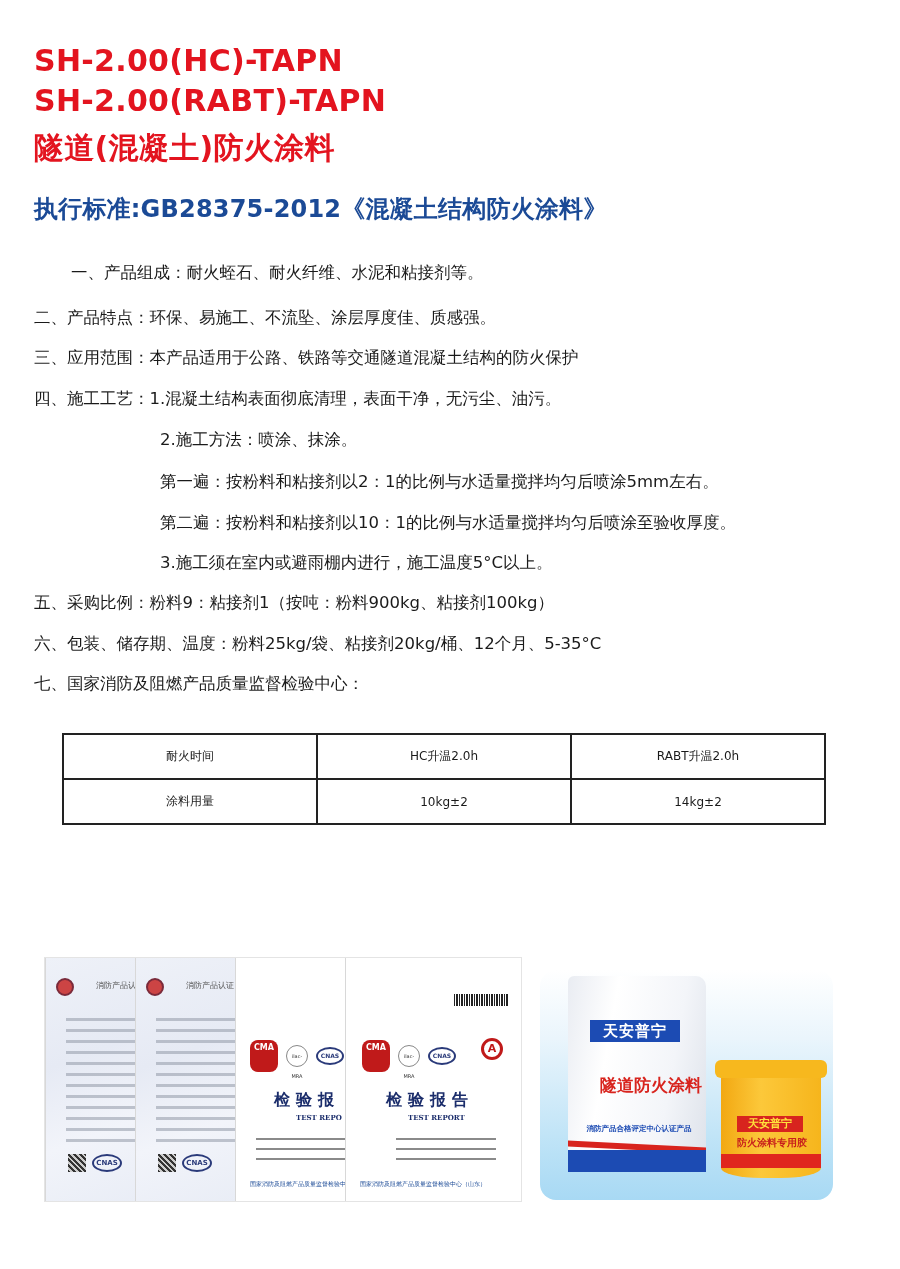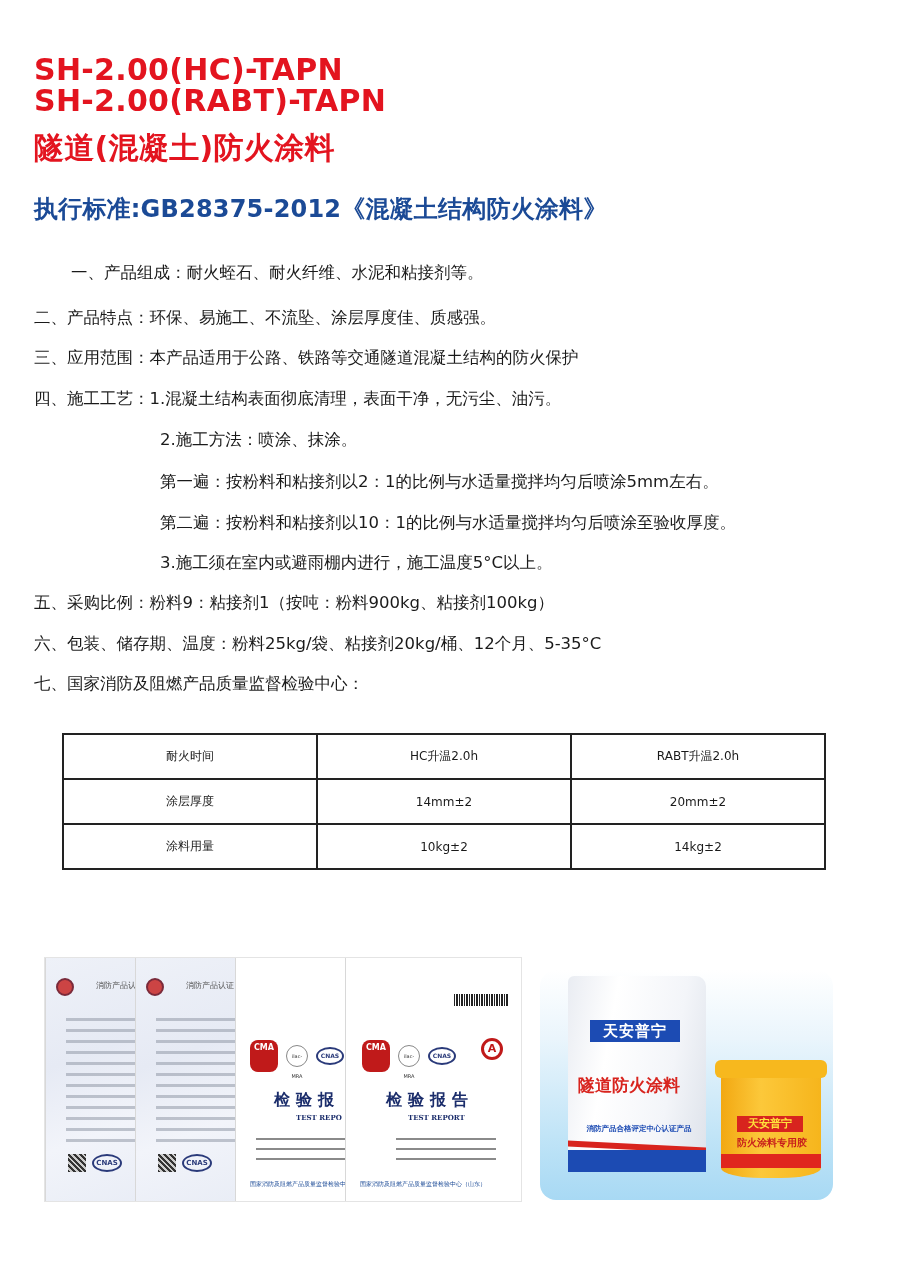--- a/index.html
+++ b/index.html
@@ -1,20 +1,20 @@
 <!DOCTYPE html>
 <html><head>
 <meta charset="utf-8">
 <style>
   * { box-sizing: border-box; margin: 0; padding: 0; }
   html, body { width: 900px; height: 1269px; background: #ffffff; overflow: hidden; }
   body { position: relative; font-family: "DejaVu Sans", "Liberation Sans", sans-serif; color: #1a1a1a; }
 
   .title { position: absolute; left: 34px; color: #e3141f; font-size: 30px; font-weight: bold; letter-spacing: 0.3px; line-height: 1; }
-  .t1 { top: 55px; }
+  .t1 { top: 46px; }
   .t2 { top: 86px; }
   .t3 { top: 133px; font-size: 30px; }
 
   .standard { position: absolute; left: 34px; top: 197px; color: #1b4a96; font-size: 24px; font-weight: bold; line-height: 1; letter-spacing: 0.2px; }
 
   .para { position: absolute; font-size: 16.5px; line-height: 1; color: #1a1a1a; white-space: nowrap; font-weight: 500; }
   .p1 { left: 44px; top: 265px; margin-left: 27px; }
   .p2 { left: 34px; top: 310px; }
   .p3 { left: 34px; top: 350px; }
   .p4 { left: 34px; top: 391px; }
@@ -52,21 +52,21 @@
   .barcode { position: absolute; left: 108px; top: 36px; width: 55px; height: 12px; background: repeating-linear-gradient(90deg,#222 0 1px,#fff 1px 2px,#222 2px 4px,#fff 4px 5px); }
   .report-title { position: absolute; top: 132px; font-size: 16px; font-weight: bold; color: #1b2d6b; letter-spacing: 6px; white-space: nowrap; }
   .report-sub { position: absolute; top: 155px; font-size: 7px; font-weight: bold; color: #1b2d6b; font-family: "DejaVu Serif", serif; white-space: nowrap; }
   .rlines { position: absolute; top: 180px; }
   .rlines div { height: 2px; background: #8a8a8a; margin-bottom: 8px; }
   .footer-org { position: absolute; top: 222px; font-size: 6px; color: #1b4a96; white-space: nowrap; }
 
   .product { position: absolute; left: 540px; top: 970px; width: 293px; height: 230px; border-radius: 16px; background: linear-gradient(180deg,#ffffff 0%, #eaf5fc 30%, #b9e1f6 80%, #a8d9f4 100%); overflow: hidden; }
   .bag { position: absolute; left: 28px; top: 6px; width: 138px; height: 195px; background: linear-gradient(100deg,#e9ecf2 0%, #ffffff 30%, #f3f5f9 70%, #dde2ea 100%); border-radius: 6px 10px 2px 2px; }
   .bag-brand { position: absolute; left: 22px; top: 44px; width: 90px; height: 22px; background: #1c4bb3; color: #fff; font-size: 15px; font-weight: bold; text-align: center; line-height: 22px; letter-spacing: 1px; }
-  .bag-name { position: absolute; left: 10px; top: 98px; width: 124px; color: #d8241e; font-size: 17px; font-weight: bold; text-align: left; white-space: nowrap; }
+  .bag-name { position: absolute; left: 10px; top: 98px; width: 124px; color: #d8241e; font-size: 17px; font-weight: bold; text-align: right; white-space: nowrap; }
   .bag-cert { position: absolute; left: 8px; top: 148px; width: 126px; color: #1c4bb3; font-size: 7.5px; font-weight: bold; text-align: center; white-space: nowrap; }
   .bag-stripe-red { position: absolute; left: 0; right: 0; top: 168px; height: 6px; background: #d8241e; transform: skewY(3deg); }
   .bag-stripe-blue { position: absolute; left: 0; right: 0; top: 174px; height: 22px; background: #1c4bb3; }
   .bucket { position: absolute; left: 175px; top: 90px; width: 112px; height: 118px; }
   .bucket-rim { position: absolute; left: 0; top: 0; width: 112px; height: 18px; border-radius: 6px; background: #f7b81e; }
   .bucket-body { position: absolute; left: 6px; top: 14px; width: 100px; height: 104px; background: linear-gradient(90deg,#f2a812 0%, #fcc83a 40%, #f6b51c 100%); border-radius: 0 0 40px 40px / 0 0 10px 10px; overflow: hidden; }
   .bucket-brand { position: absolute; left: 16px; top: 42px; width: 66px; height: 16px; background: #d8241e; color: #ffe23a; font-size: 11px; font-weight: bold; text-align: center; line-height: 16px; }
   .bucket-name { position: absolute; left: 2px; top: 62px; width: 98px; color: #c8201c; font-size: 10px; font-weight: bold; text-align: center; white-space: nowrap; font-family: "DejaVu Serif", serif; }
   .bucket-band { position: absolute; left: 0; right: 0; top: 80px; height: 14px; background: #e0261e; }
 </style>
@@ -92,25 +92,20 @@
 <div class="para p7">七、国家消防及阻燃产品质量监督检验中心：</div>
 
 <table class="ref">
   <tbody>
       <tr>
     <td>耐火时间</td>
     <td>HC升温2.0h</td>
     <td>RABT升温2.0h</td>
   </tr>
   <tr>
-    <td>涂层厚度</td>
-    <td>14mm±2</td>
-    <td>20mm±2</td>
-  </tr>
-  <tr>
     <td>涂料用量</td>
     <td>10kg±2</td>
     <td>14kg±2</td>
   </tr>
 </tbody>
   </table>
 
 <div class="certs">
   <div class="cert blue c1">
     <div class="seal"></div>

